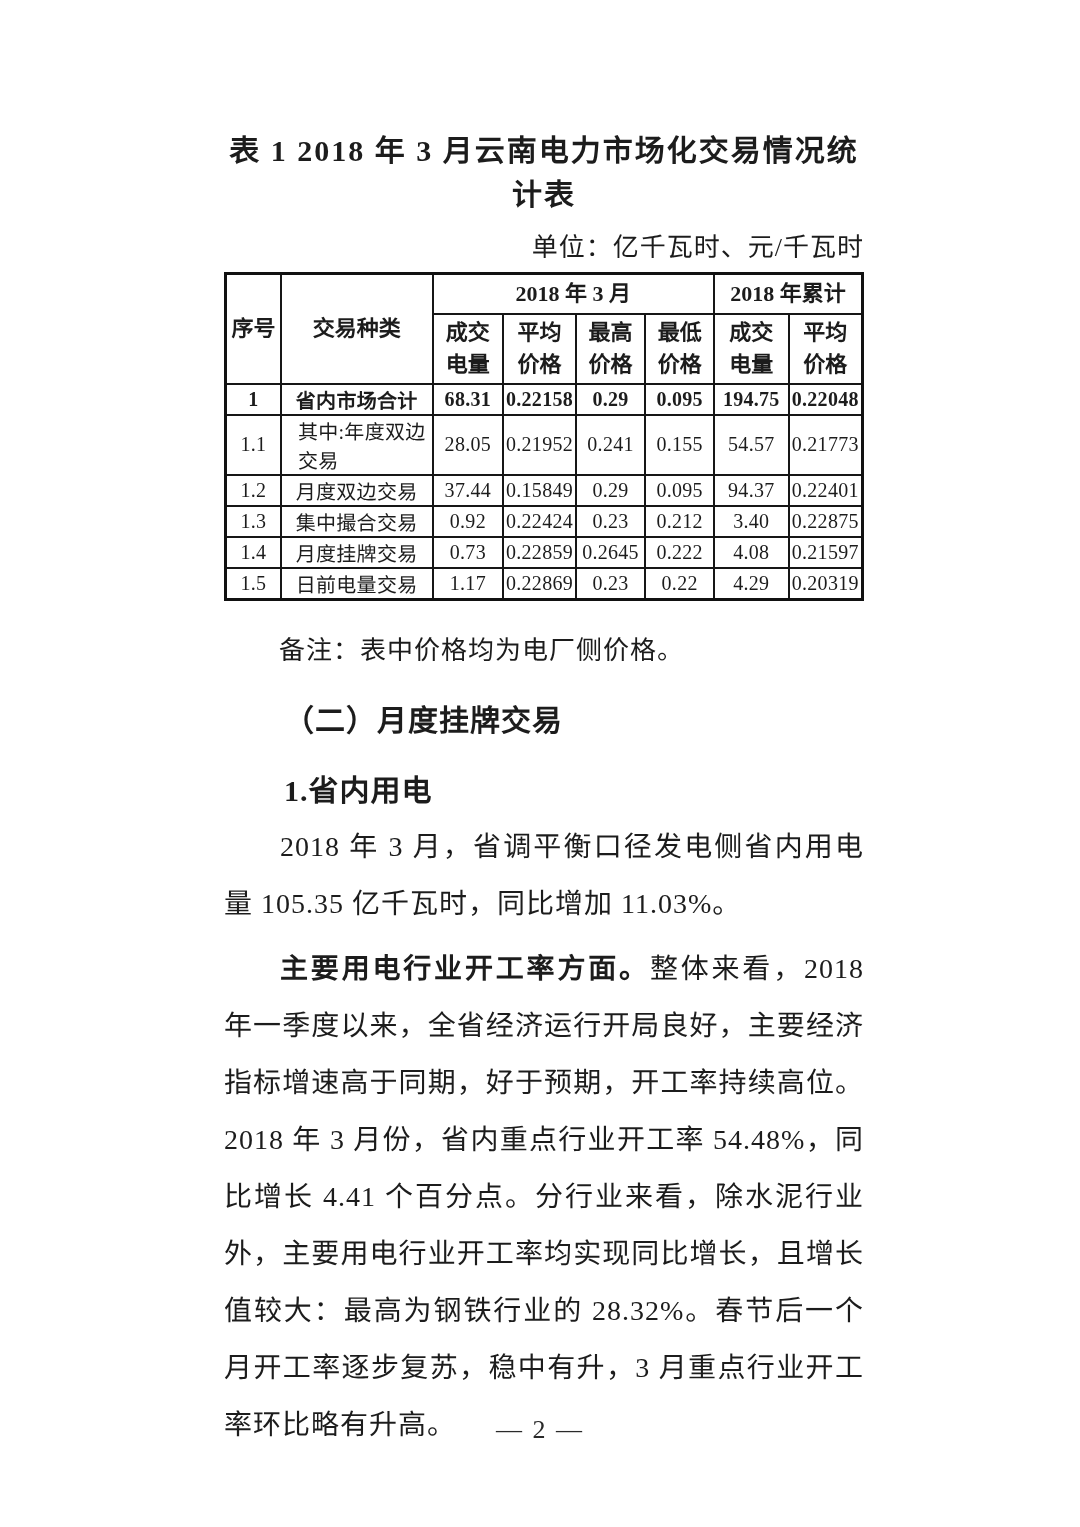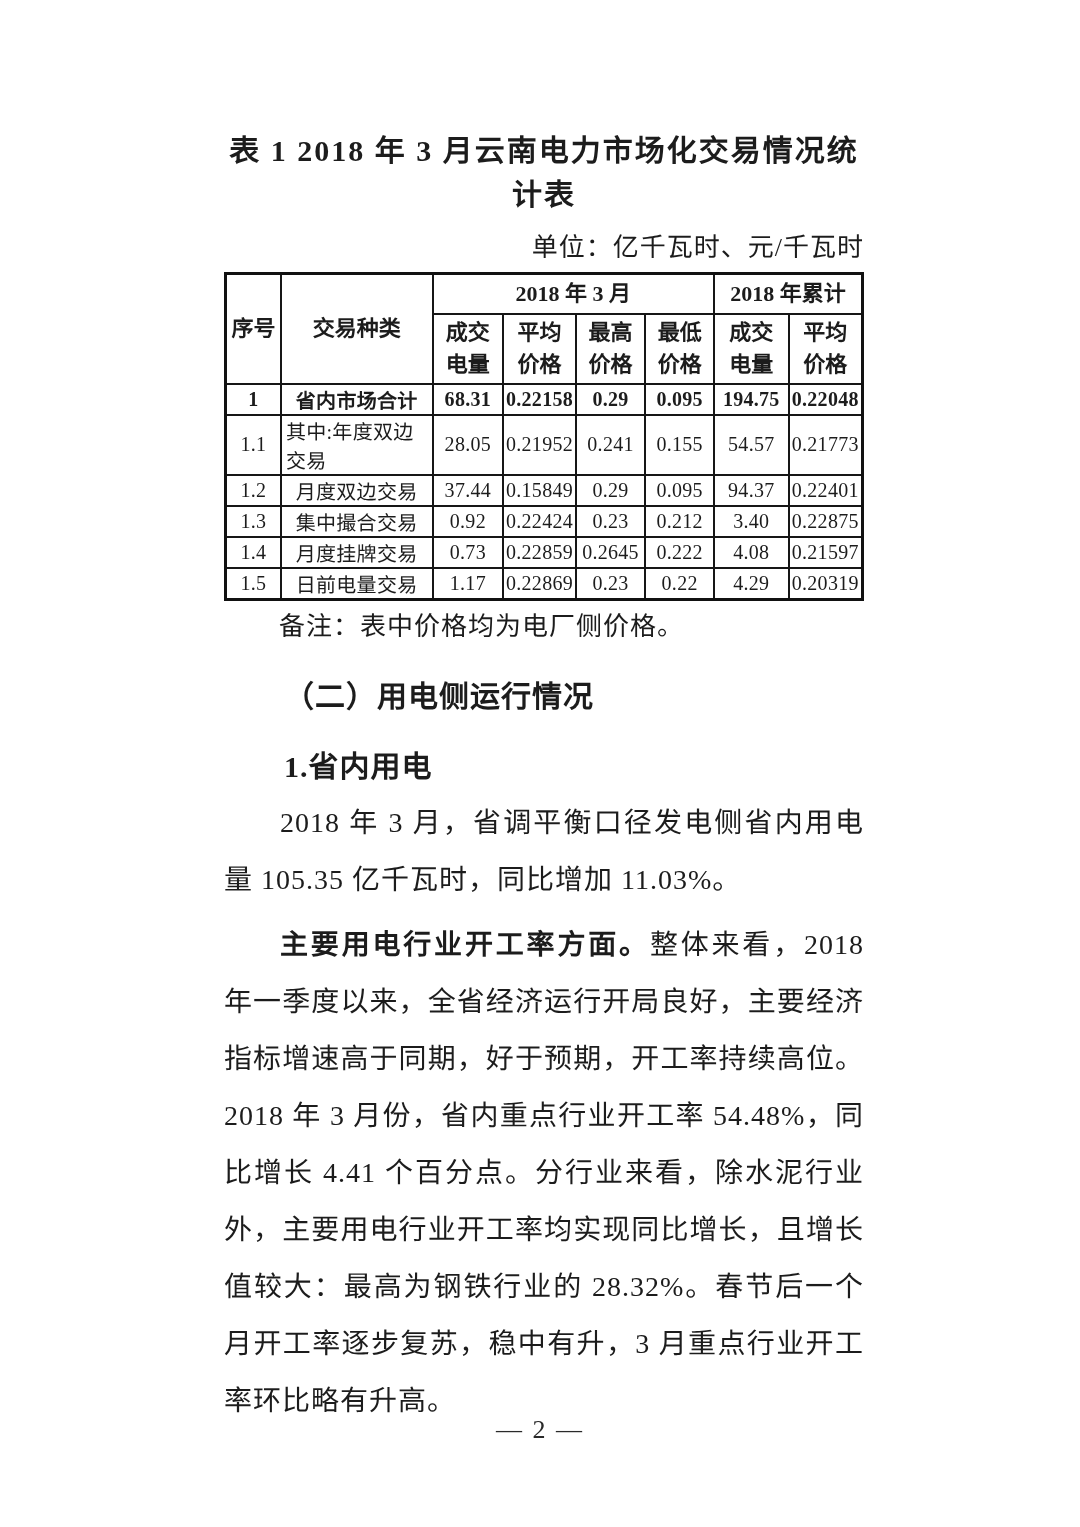--- a/index.html
+++ b/index.html
@@ -57,26 +57,26 @@
   .trade-table thead .sub-row th {
     height: 70px;
     white-space: pre-line;
   }
   .trade-table tbody td {
     font-size: 20px;
     height: 31px;
     letter-spacing: 0.3px;
   }
   .trade-table tbody tr.total-row td { font-weight: bold; }
-  .trade-table td.type-left  { text-align: left;  padding-left: 4px; }
+  .trade-table td.type-left  { text-align: left;  padding-left: 16px; }
   .trade-table td.type-right { text-align: right; padding-right: 14px; border-radius: 13px; }
 
   .table-note {
     font-size: 26px;
-    margin-top: 4px;
+    margin-top: 28px;
     padding-left: 55px;
     letter-spacing: 1px;
   }
 
   
   .section-heading {
     font-size: 30px;
     font-weight: bold;
     margin-top: 30px;
     text-indent: 2em;
@@ -228,21 +228,21 @@
           <td>0.23</td>
           <td>0.22</td>
           <td>4.29</td>
           <td>0.20319</td>
         </tr>
       </tbody>
     </table>
 
     <div class="table-note">备注：表中价格均为电厂侧价格。</div>
 
-    <div class="section-heading">（二）用电侧运行情况</div>
+    <div class="section-heading">（二）月度挂牌交易</div>
     <div class="sub-heading">1.省内用电</div>
 
     <p class="body-para">2018 年 3 月，省调平衡口径发电侧省内用电量 105.35 亿千瓦时，同比增加 11.03%。</p>
 
     <p class="body-para"><span class="lead-bold">主要用电行业开工率方面。</span><span>整体来看，2018 年一季度以来，全省经济运行开局良好，主要经济指标增速高于同期，好于预期，开工率持续高位。2018 年 3 月份，省内重点行业开工率 54.48%，同比增长 4.41 个百分点。分行业来看，除水泥行业外，主要用电行业开工率均实现同比增长，且增长值较大：最高为钢铁行业的 28.32%。春节后一个月开工率逐步复苏，稳中有升，3 月重点行业开工率环比略有升高。</span></p>
 
   </div>
 
   <div class="page-number">— 2 —</div>
 

